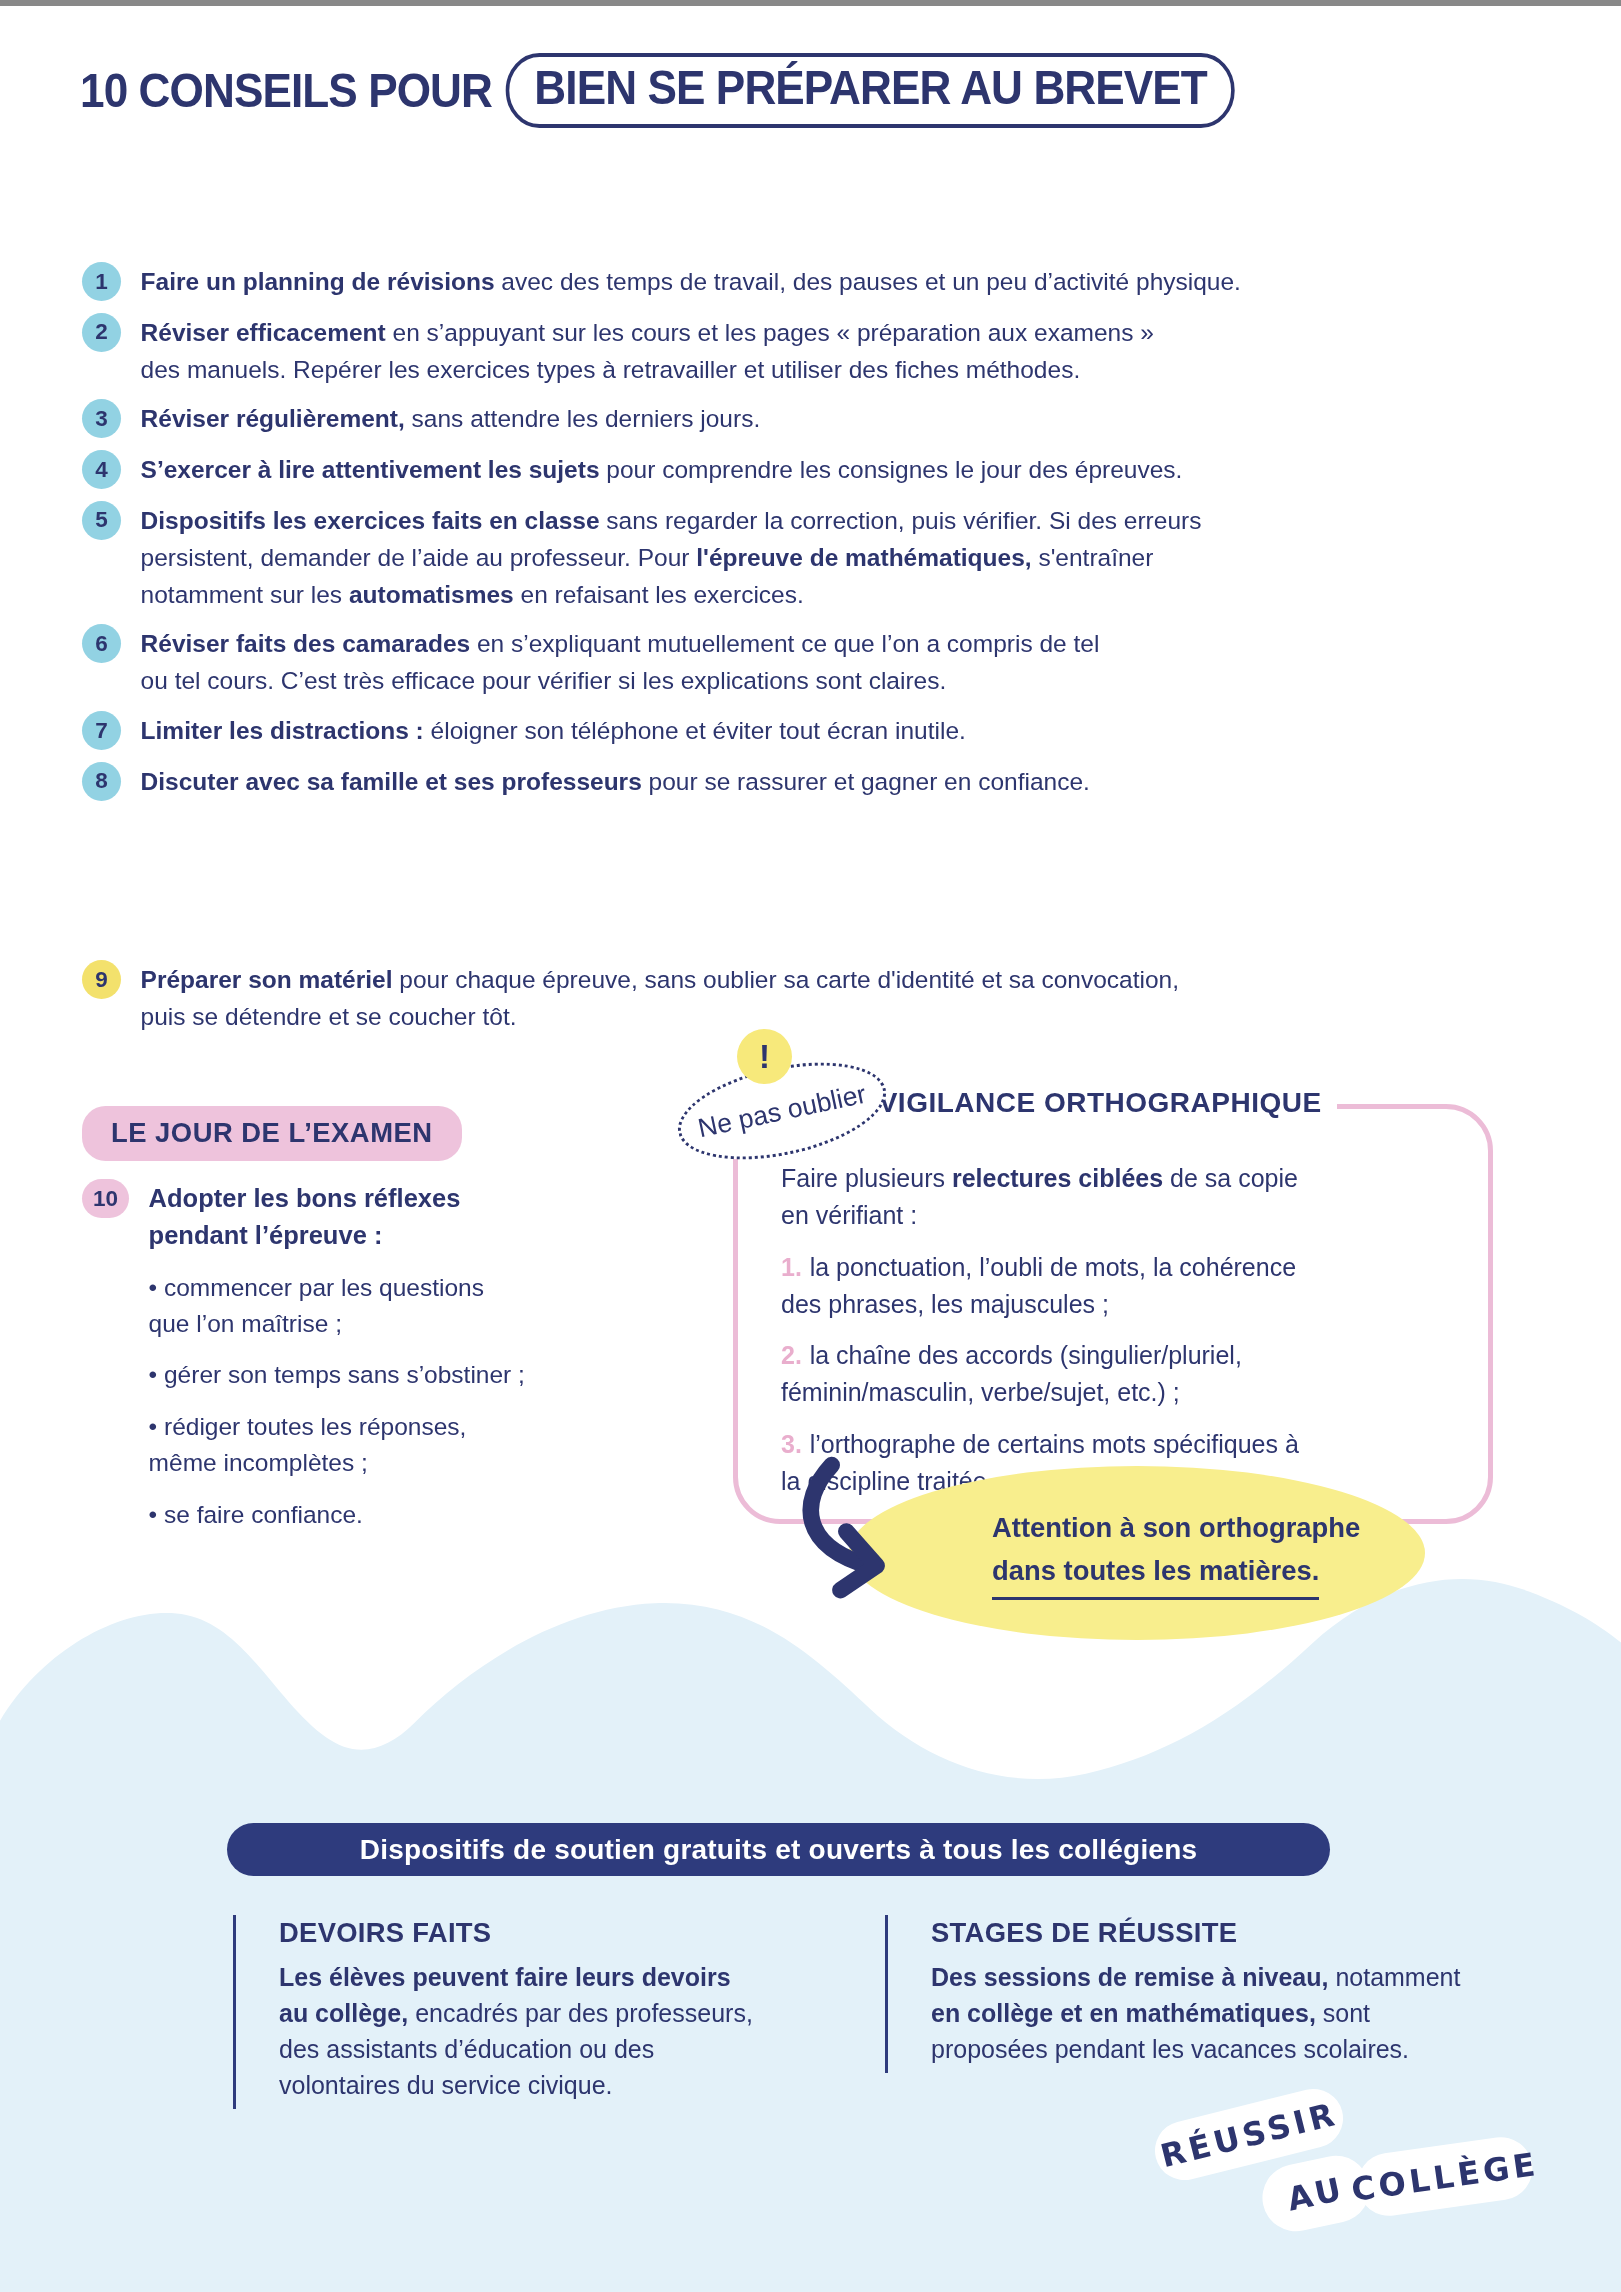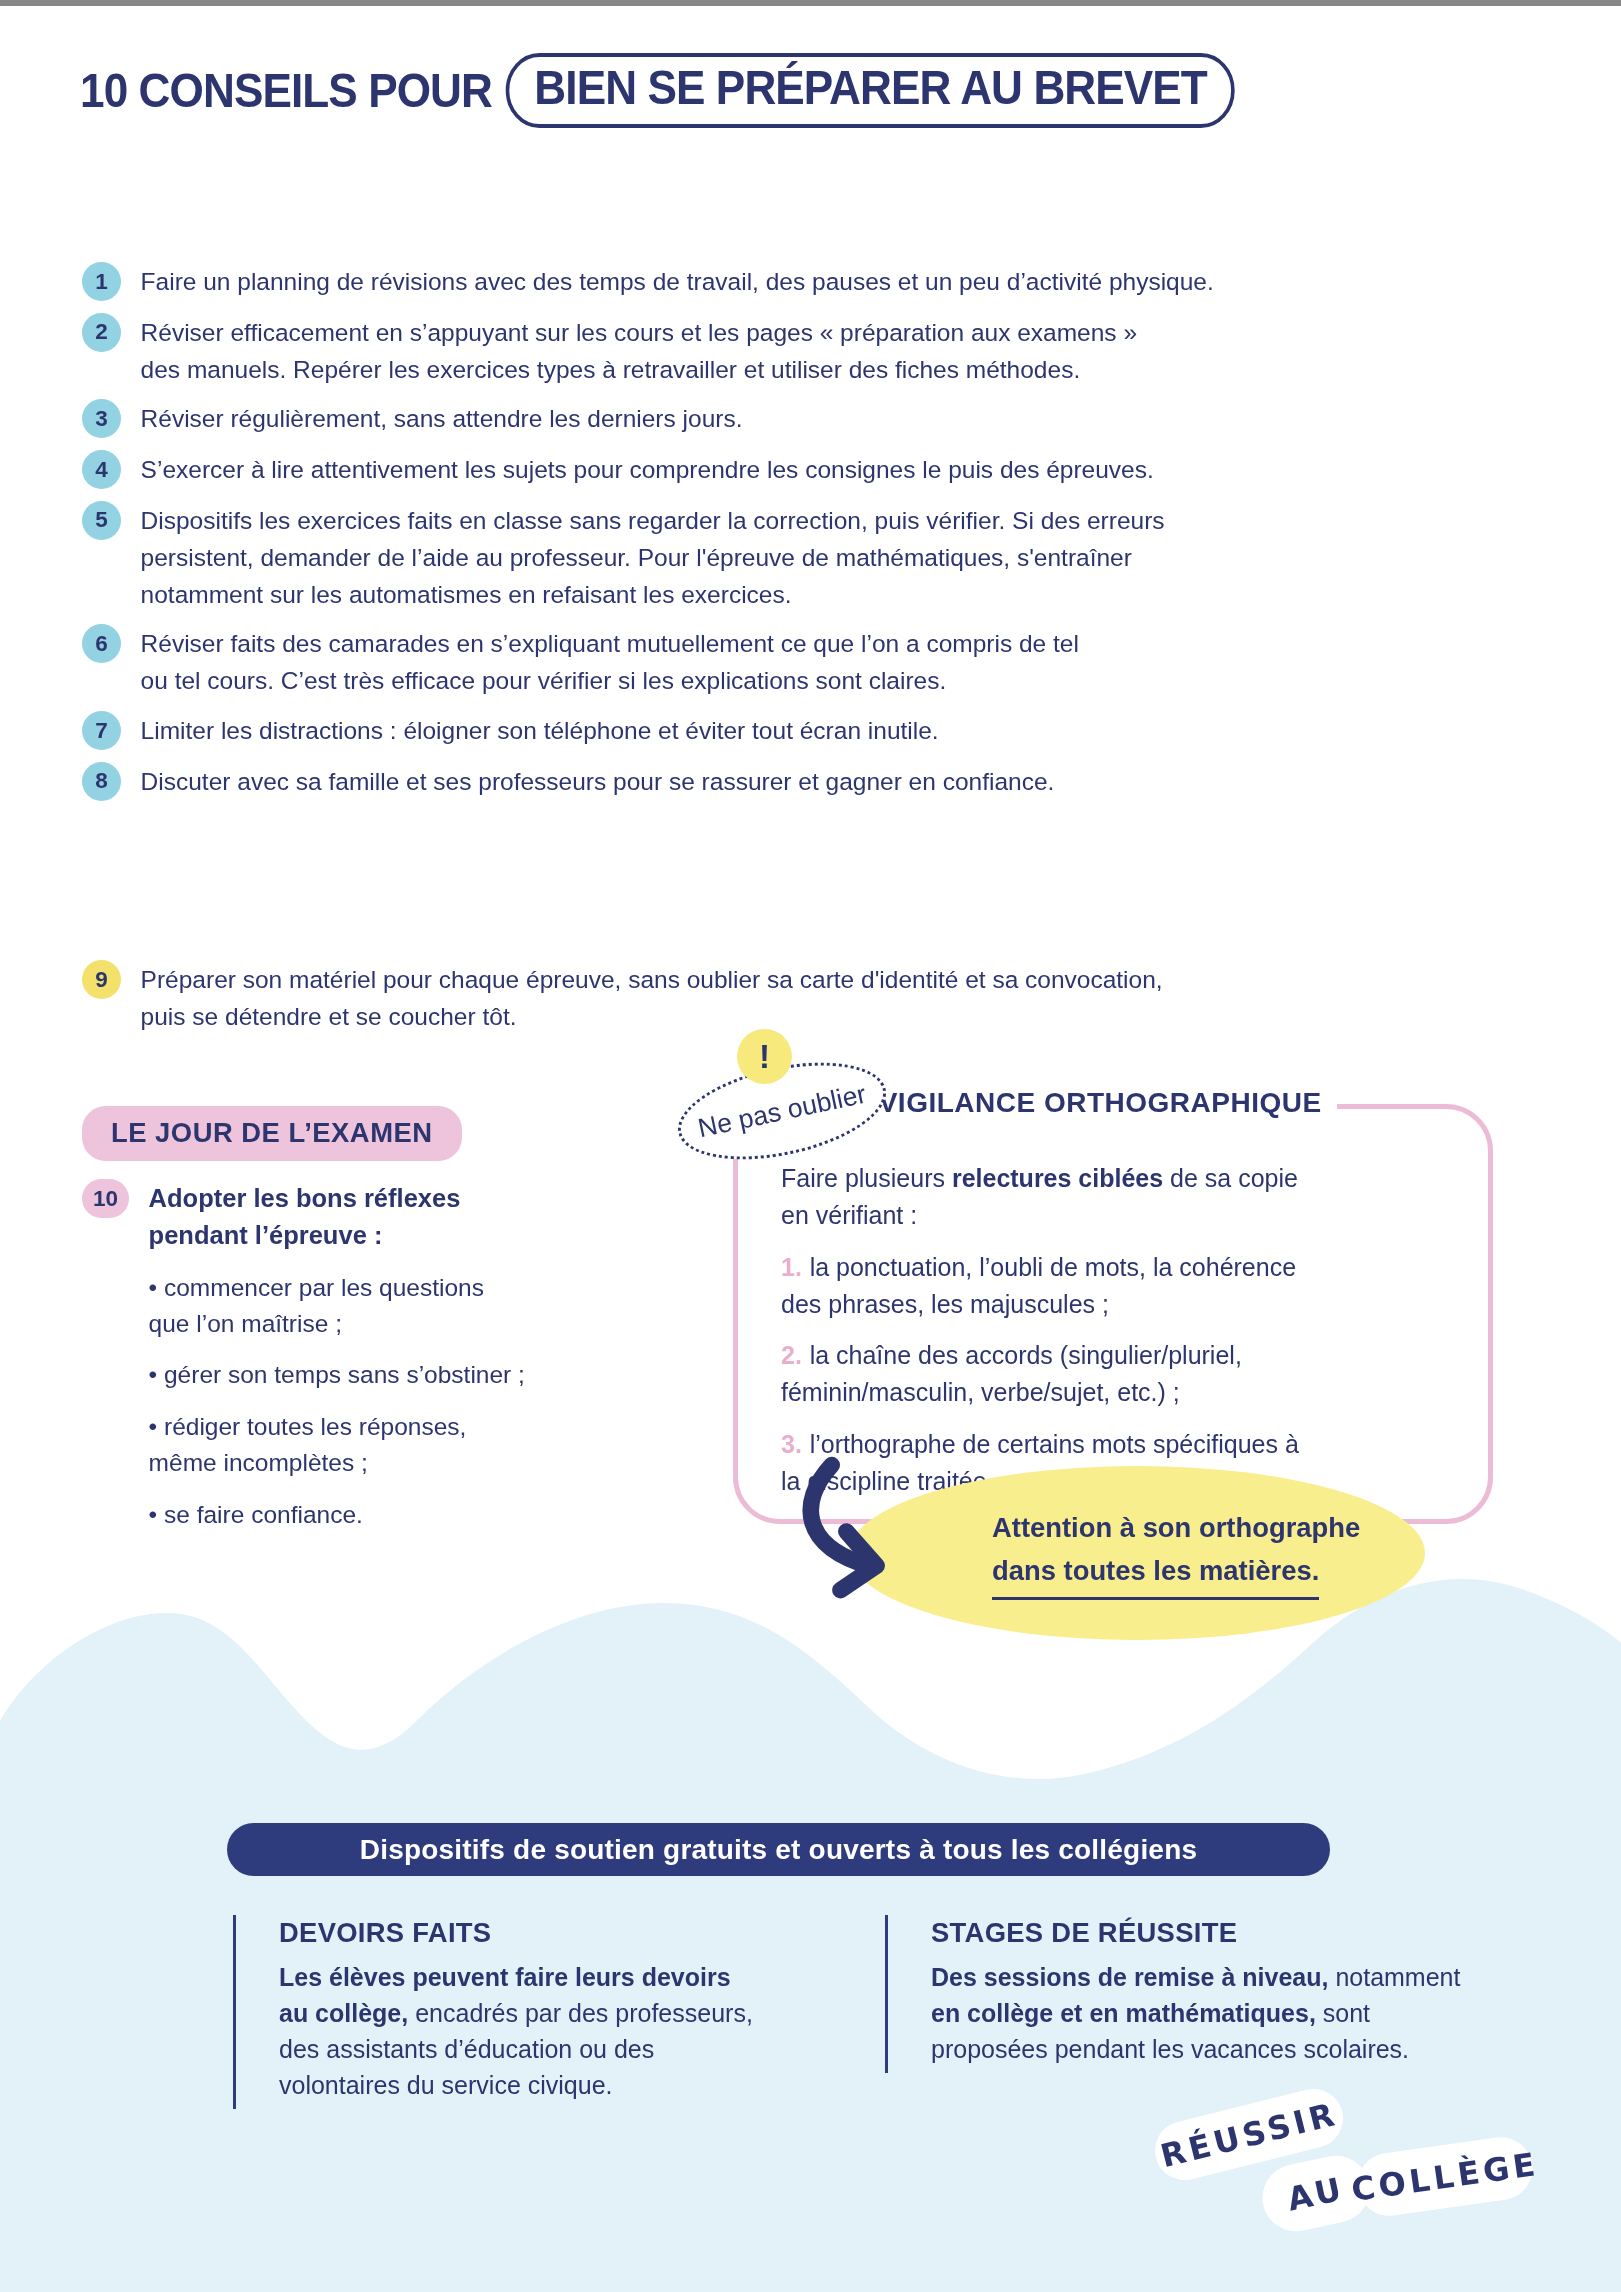--- a/index.html
+++ b/index.html
@@ -45,21 +45,21 @@
   .tip{display:flex;align-items:flex-start;gap:19.6px;margin-bottom:12.7px;}
   .tnum{
     flex:0 0 auto;width:39px;height:39px;border-radius:50%;
     display:flex;align-items:center;justify-content:center;
     font-size:22.5px;font-weight:bold;color:var(--navy);margin-top:-1px;
   }
   .tnum-blue{background:var(--lightblue);}
   .tnum-yellow{background:var(--yellow);}
   .tnum-pink{background:var(--pink);width:47px;border-radius:23.5px;}
   .ttext{font-size:24.5px;line-height:37px;}
-  .ttext b{font-weight:normal;}
+  .ttext b{font-weight:bold;}
   .tip-head{font-size:25.5px;line-height:37px;font-weight:bold;}
   .bullets{list-style:none;margin-top:15.7px;}
   .bullets li{font-size:24.5px;line-height:36px;margin-bottom:15.7px;}
   .bullets li::before{content:"• ";}
   
   .npo{
     position:absolute;left:676px;top:1061px;width:212px;height:88px;
     border:3.4px dotted var(--navy);border-radius:50%;background:#fff;
     transform:rotate(-12deg);display:flex;align-items:center;justify-content:center;
     font-size:26.5px;font-weight:500;z-index:3;
@@ -149,21 +149,21 @@
     <div class="tip">
       <span class="tnum tnum-blue">2</span>
       <p class="ttext"><b>Réviser efficacement</b><span> en s’appuyant sur les cours et les pages « préparation aux examens »</span><br><span>des manuels. Repérer les exercices types à retravailler et utiliser des fiches méthodes.</span></p>
     </div>
     <div class="tip">
       <span class="tnum tnum-blue">3</span>
       <p class="ttext"><b>Réviser régulièrement,</b><span> sans attendre les derniers jours.</span></p>
     </div>
     <div class="tip">
       <span class="tnum tnum-blue">4</span>
-      <p class="ttext"><b>S’exercer à lire attentivement les sujets</b><span> pour comprendre les consignes le puis des épreuves.</span></p>
+      <p class="ttext"><b>S’exercer à lire attentivement les sujets</b><span> pour comprendre les consignes le jour des épreuves.</span></p>
     </div>
     <div class="tip">
       <span class="tnum tnum-blue">5</span>
       <p class="ttext"><b>Dispositifs les exercices faits en classe</b><span> sans regarder la correction, puis vérifier. Si des erreurs</span><br><span>persistent, demander de l’aide au professeur. Pour </span><b>l'épreuve de mathématiques,</b><span> s'entraîner</span><br><span>notamment sur les </span><b>automatismes</b><span> en refaisant les exercices.</span></p>
     </div>
     <div class="tip">
       <span class="tnum tnum-blue">6</span>
       <p class="ttext"><b>Réviser faits des camarades</b><span> en s’expliquant mutuellement ce que l’on a compris de tel</span><br><span>ou tel cours. C’est très efficace pour vérifier si les explications sont claires.</span></p>
     </div>
     <div class="tip">

